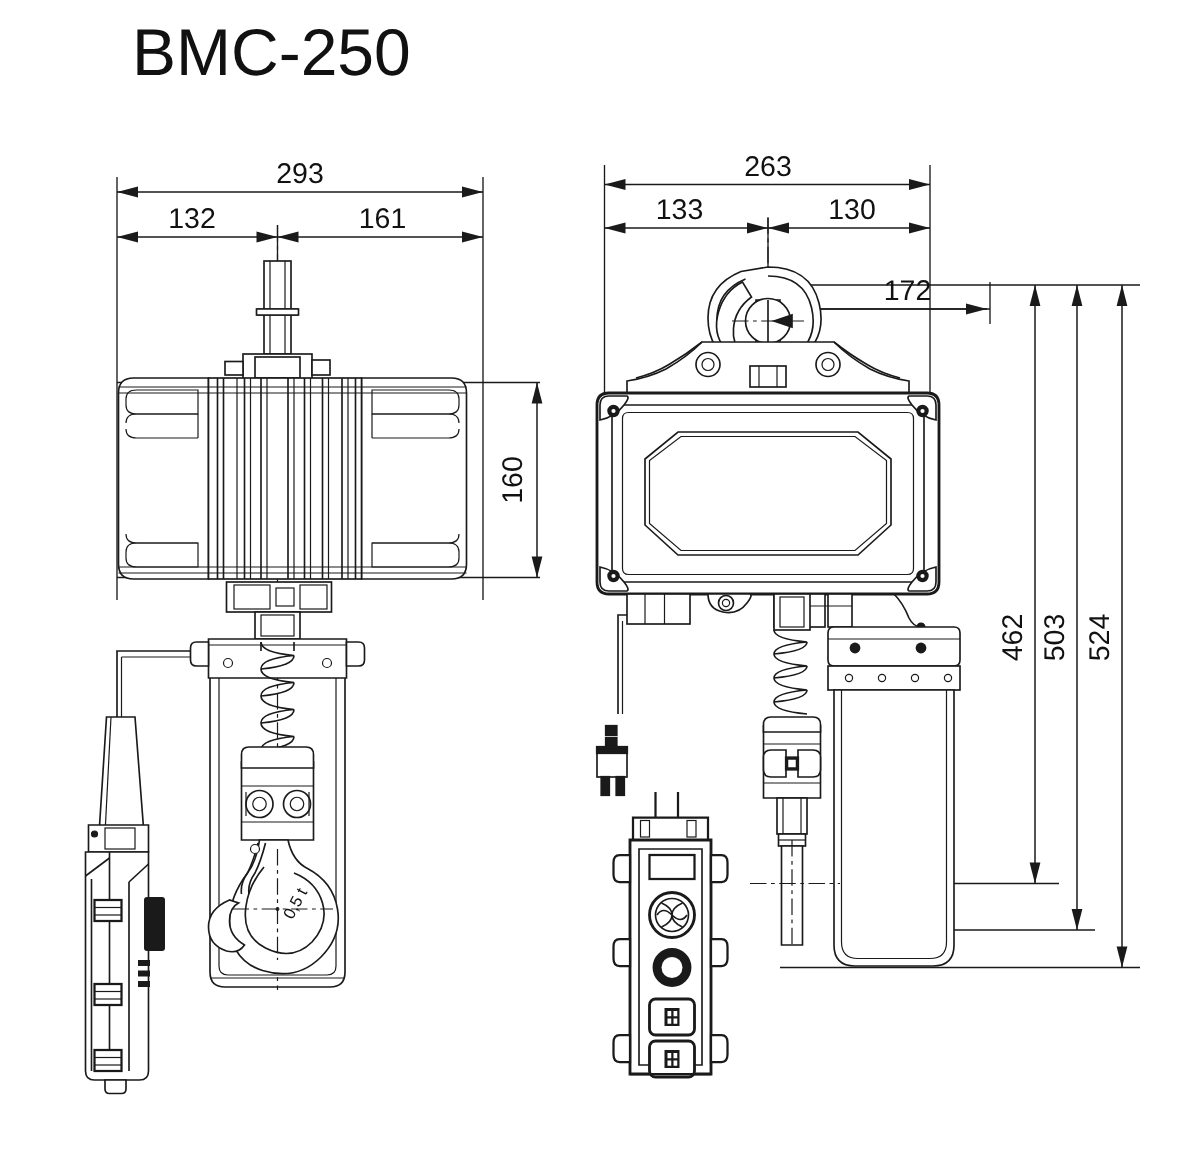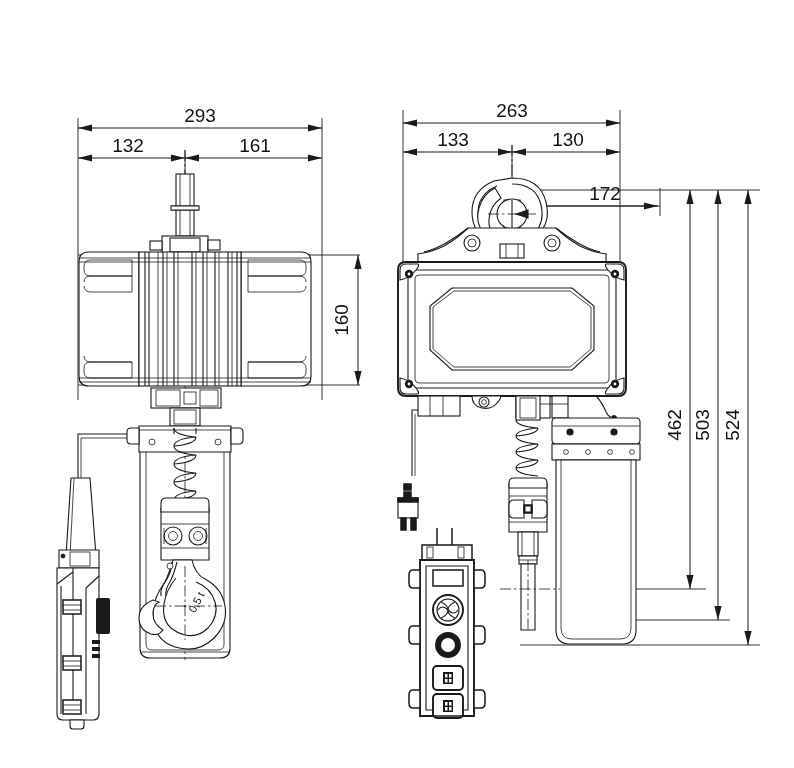--- a/index.html
+++ b/index.html
@@ -52,20 +52,21 @@
     font-family: "Liberation Sans", sans-serif;
     font-size: 11px;
     fill: #111111;
   }
 </style>
 </head>
 <body>
 
 <div id="sheet">
 
+  <div class="title-text">BMC-250</div>
 
   <svg width="794" height="768" viewBox="0 0 794 768">
 
     <g>
 
       <g>
         <line class="ext" x1="78" y1="118" x2="78" y2="400"></line>
         <line class="ext" x1="322" y1="118" x2="322" y2="400"></line>
         <line class="ext" x1="185" y1="150" x2="185" y2="185"></line>
         <line class="ext" x1="78" y1="255" x2="360" y2="255"></line>

